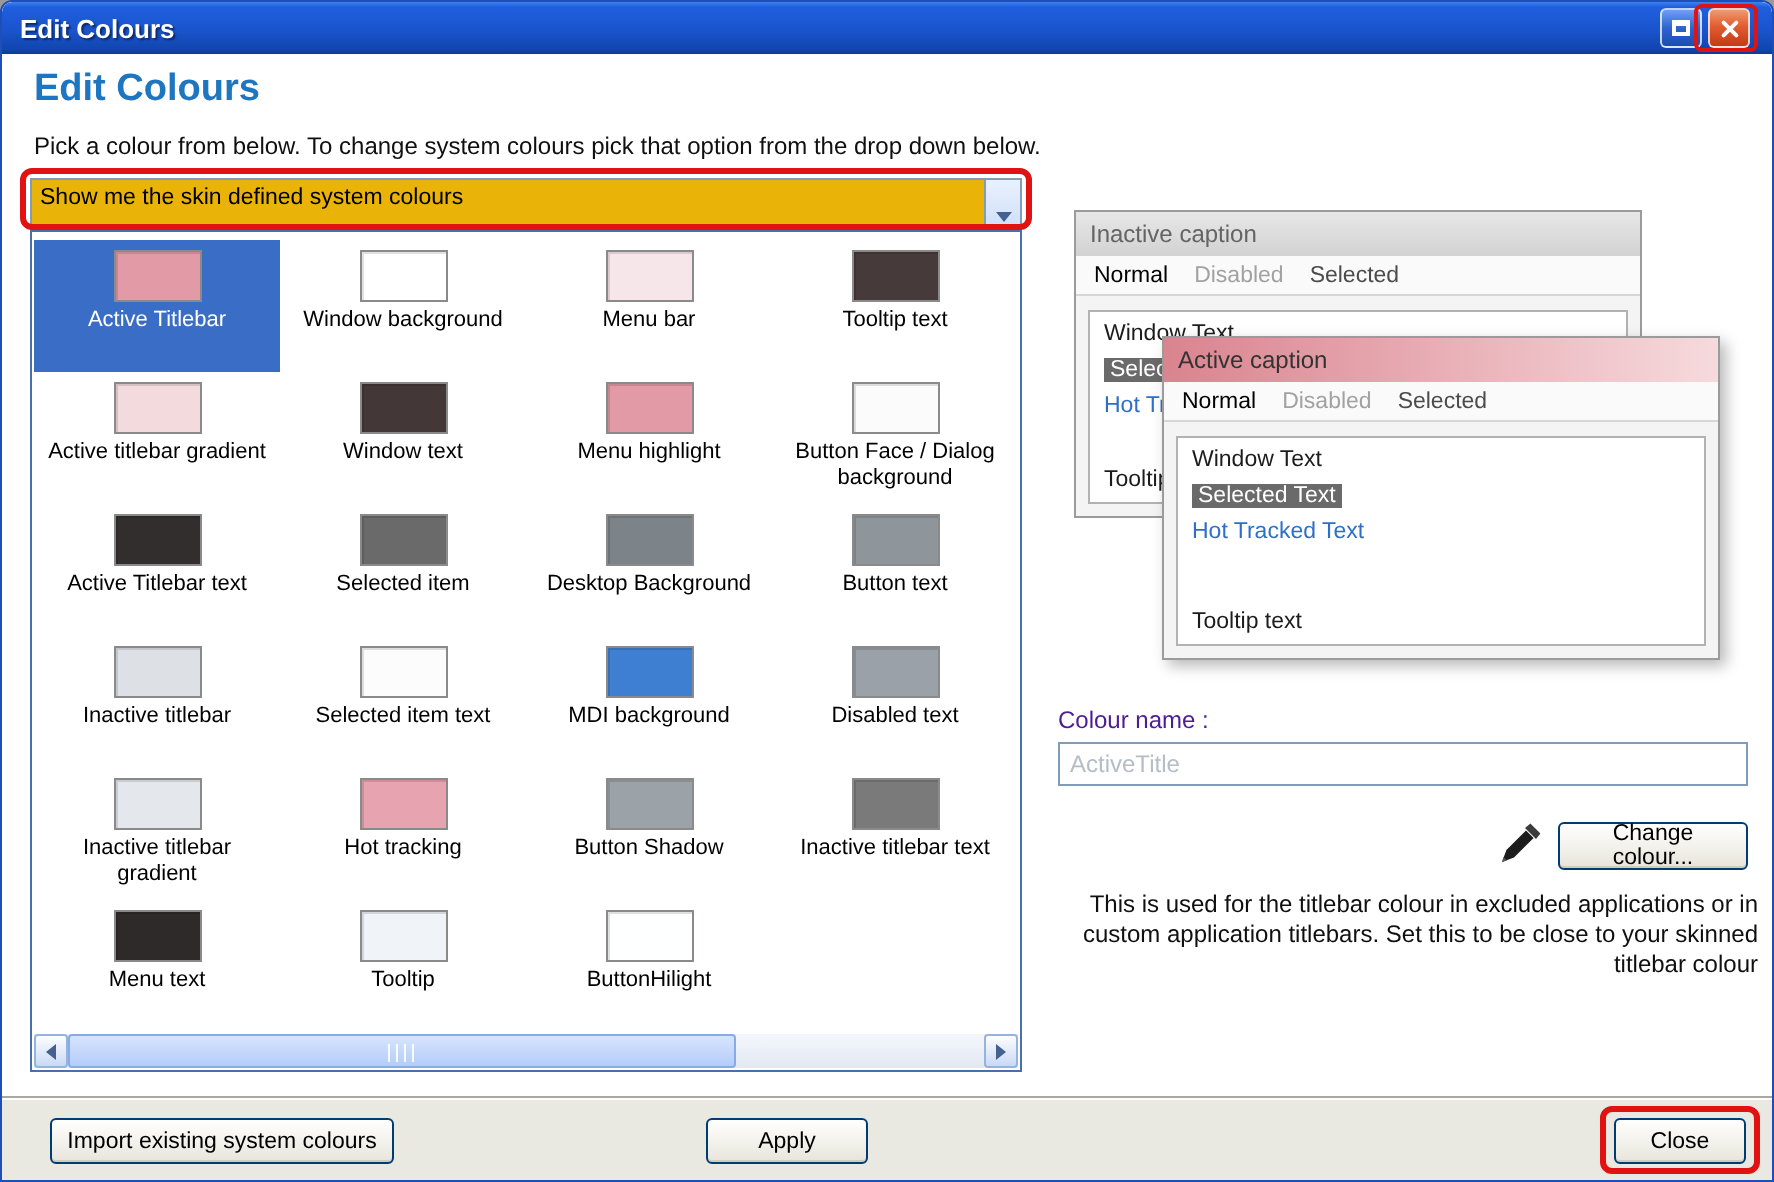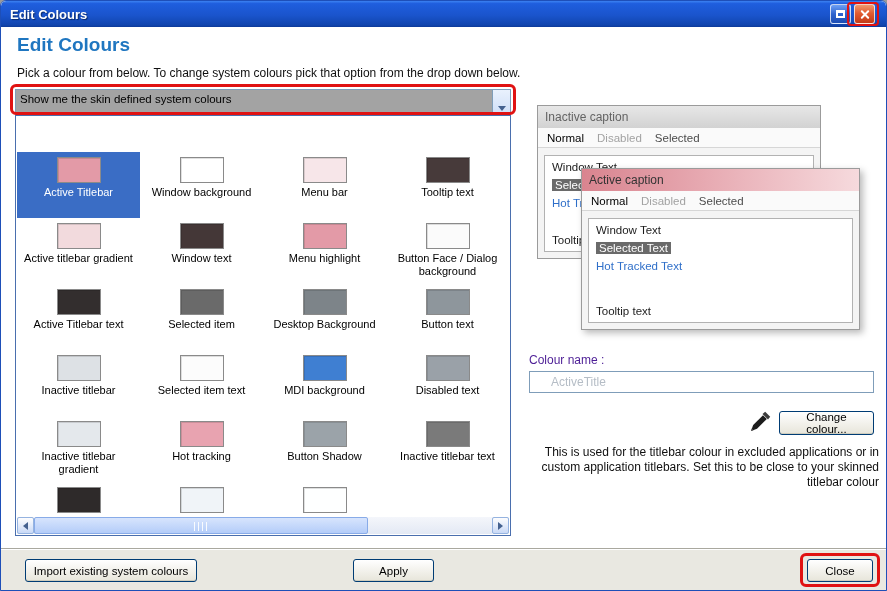--- a/index.html
+++ b/index.html
@@ -29,30 +29,30 @@
   .x-glyph::after{transform:rotate(-45deg);}
   
   .annotation{position:absolute;border:3px solid #e01212;border-radius:6px;pointer-events:none;z-index:50;}
   .anno-close-x{left:846px;top:1px;width:32px;height:24px;border-width:2px;border-radius:4px;}
   .anno-combo{left:9px;top:83px;width:506px;height:31px;}
   .anno-close-btn{left:799px;top:552px;width:80px;height:34px;}
   
   .app-heading{position:absolute;left:16px;top:33px;font-size:19px;font-weight:bold;color:#1f76c0;}
   .instruction{position:absolute;left:16px;top:65px;font-size:12px;color:#101010;}
   
-  .combo{position:absolute;left:14px;top:88px;width:496px;height:38px;border:1px solid #7f9db9;background:#a3a3a3;
+  .combo{position:absolute;left:14px;top:88px;width:496px;height:38px;border:1px solid #7f9db9;background:#eab308;
     display:flex;align-items:stretch;cursor:pointer;}
   .combo-text{font-size:11.5px;line-height:19px;padding-left:4px;color:#000;flex:1;white-space:nowrap;overflow:hidden;}
   .combo-arrow{width:18px;border-left:1px solid #7f9db9;background:linear-gradient(180deg,#e9f1fd 0%,#c3d6f5 100%);
     display:flex;align-items:center;justify-content:center;}
   .combo-arrow span{width:0;height:0;border-left:4px solid transparent;border-right:4px solid transparent;border-top:5px solid #44618f;}
   
   .grid-panel{position:absolute;left:14px;top:114px;width:496px;height:421px;border:1px solid #4a6fae;background:#fff;}
   .grid{position:absolute;left:1px;right:1px;top:0;bottom:18px;display:grid;
-    grid-template-columns:repeat(4,1fr);grid-auto-rows:66px;padding-top:4px;overflow:hidden;margin-top:32px;}
+    grid-template-columns:repeat(4,1fr);grid-auto-rows:66px;padding-top:4px;overflow:hidden;}
   .cell{display:flex;flex-direction:column;align-items:center;padding-top:5px;cursor:pointer;}
   .cell.selected{background:#3a6dc5;}
   .swatch{width:44px;height:26px;border:1px solid #8a8a8a;box-shadow:inset 1px 1px 0 rgba(0,0,0,.12);}
   .swatch-label{margin-top:3px;font-size:11px;line-height:13px;text-align:center;color:#000;max-width:112px;}
   .cell.selected .swatch-label{color:#fff;}
   
   .hscroll{position:absolute;left:1px;right:1px;bottom:1px;height:17px;display:flex;background:#eef2f8;}
   .sb-btn{width:17px;height:17px;border:1px solid #95b3e0;border-radius:2px;
     background:linear-gradient(180deg,#fdfdfe 0%,#c9d9f6 100%);display:flex;align-items:center;justify-content:center;cursor:pointer;flex:none;}
   .sb-btn .tri-left{width:0;height:0;border-top:4px solid transparent;border-bottom:4px solid transparent;border-right:5px solid #44618f;}
@@ -76,21 +76,21 @@
   .pv-list{position:absolute;left:6px;right:6px;top:49px;bottom:6px;border:1px solid #b2b2b2;background:#fff;
     padding:5px 7px;display:flex;flex-direction:column;gap:6px;font-size:11.5px;}
   .pv-item-text.normal{color:#1c1c1c;}
   .pv-item-text.selected{background:#6a6a6a;color:#fff;padding:0 3px;}
   .pv-item-text.hot{color:#2f6fc9;}
   .pv-item-text.tooltip{color:#1c1c1c;}
   .pv-item.tooltip{margin-top:auto;}
   
   .colour-name-label{position:absolute;left:528px;top:352px;font-size:12px;color:#4c1d95;}
   .colour-name-input{position:absolute;left:528px;top:370px;width:345px;height:22px;border:1px solid #7f9db9;
-    font-family:"Liberation Sans","DejaVu Sans",sans-serif;font-size:12px;color:#b5bdc6;padding:0 21px;background:#fff;}
+    font-family:"Liberation Sans","DejaVu Sans",sans-serif;font-size:12px;color:#b5bdc6;padding:0 5px;background:#fff;}
   
   .eyedropper{position:absolute;left:748px;top:410px;width:22px;height:22px;cursor:pointer;}
   .xp-btn{
     position:absolute;border:1px solid #003c74;border-radius:3px;
     background:linear-gradient(180deg,#ffffff 0%,#f4f3ee 45%,#e7e5da 100%);
     font-family:"Liberation Sans","DejaVu Sans",sans-serif;font-size:11.5px;color:#000;
     display:flex;align-items:center;justify-content:center;cursor:pointer;
     box-shadow:inset 0 -1px 0 #cfcdbd;
   }
   .change-colour-btn{left:778px;top:410px;width:95px;height:24px;}

